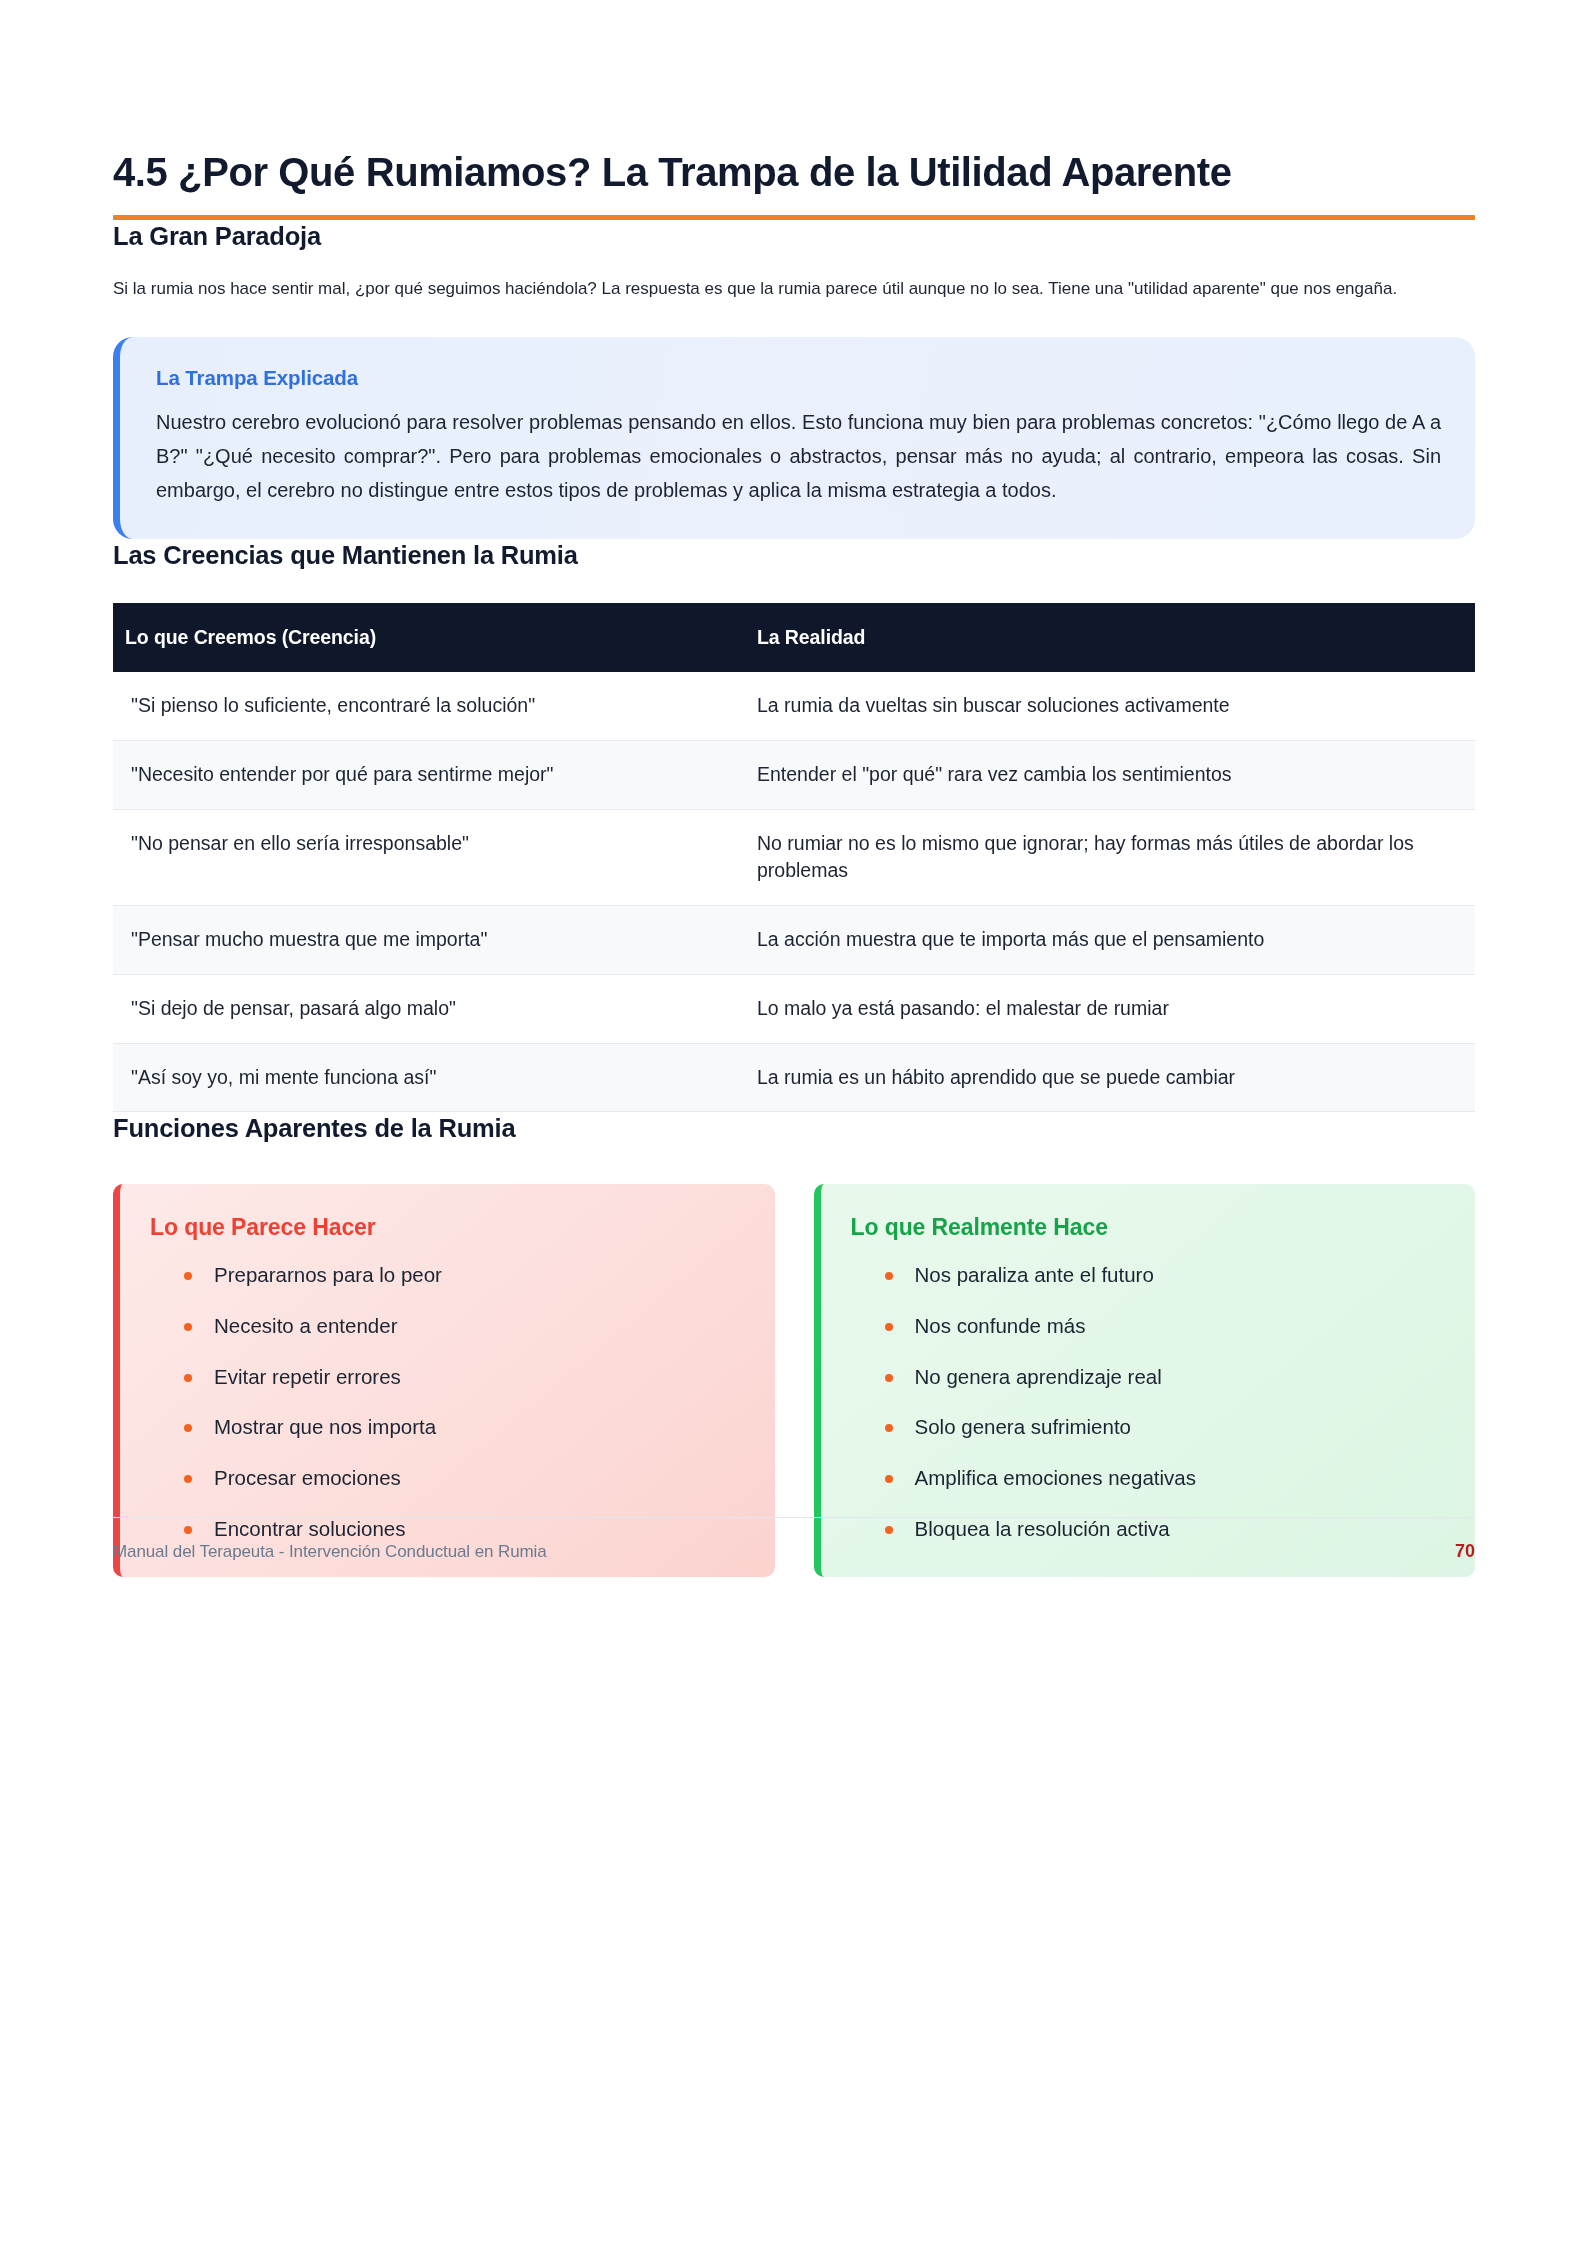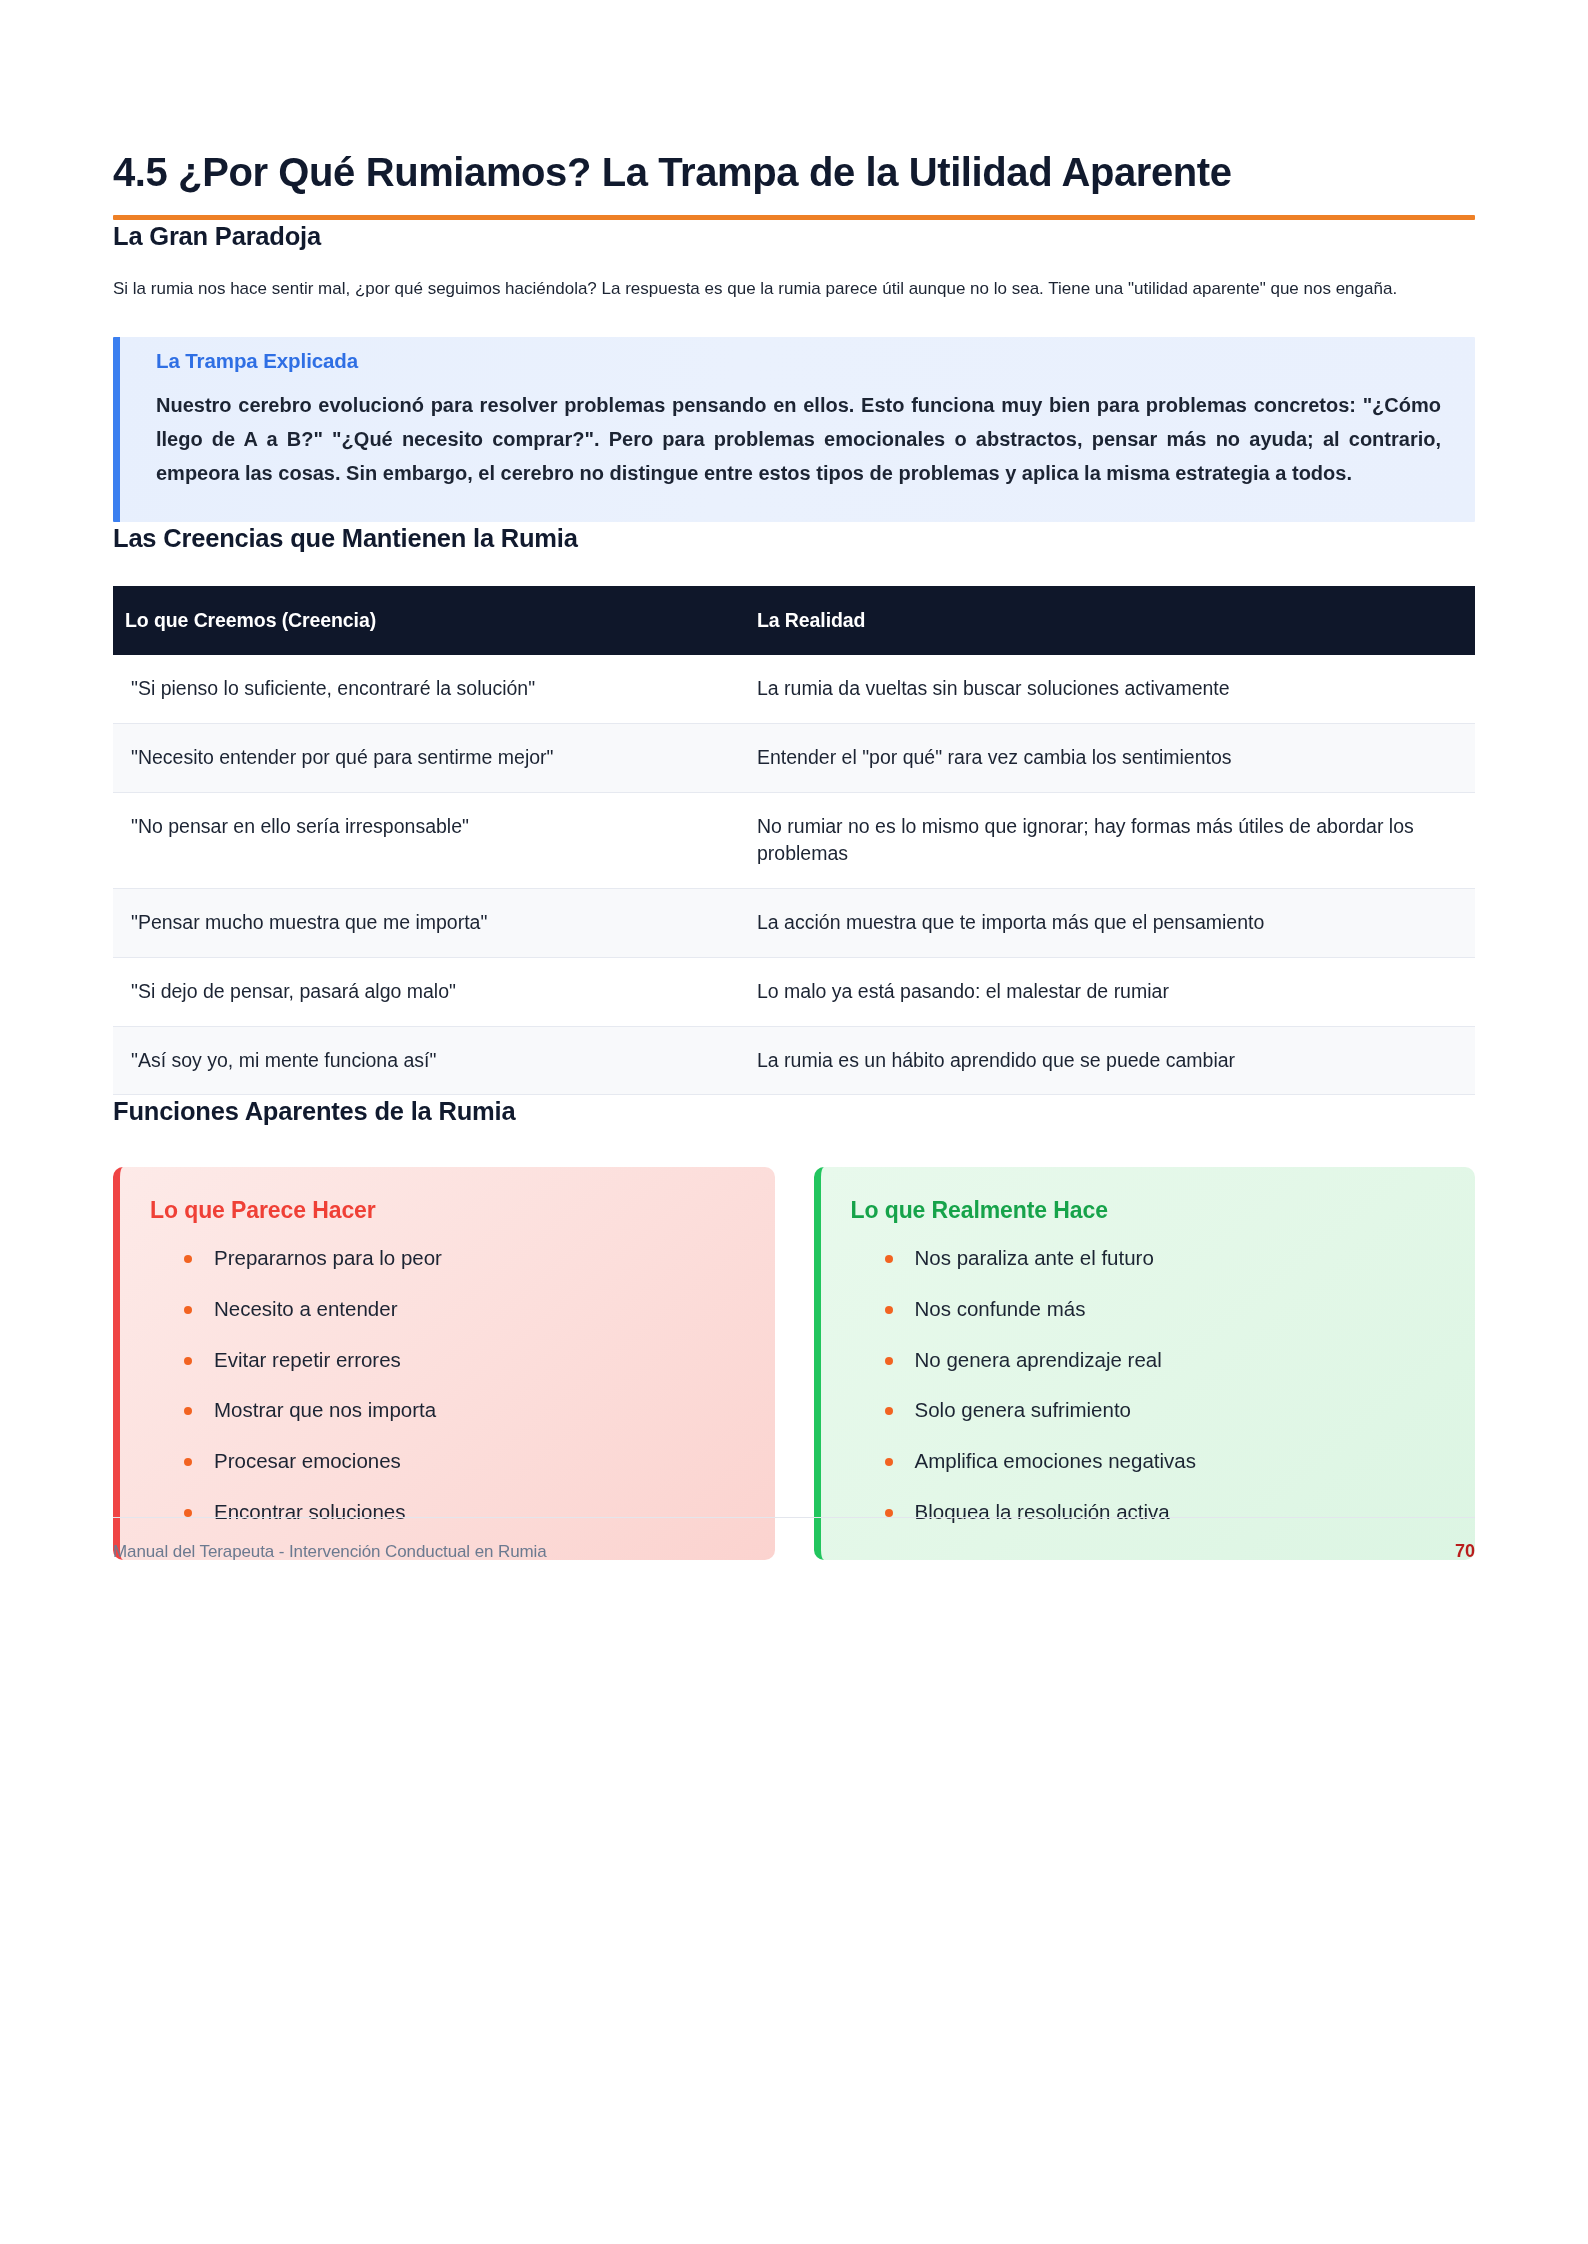--- a/index.html
+++ b/index.html
@@ -63,39 +63,38 @@
     text-align: justify;
     text-justify: inter-word;
     hyphens: auto;
   }
 
   
   .callout {
     margin-top: 35px;
     background: linear-gradient(100deg, #e7effd 0%, #eaf1fd 45%, #e9f0fd 100%);
     border-left: 7px solid #3b7ff0;
-    border-radius: 1px;
-    padding: 12px 34px 32px 36px;
+    border-radius: 20px;
+    padding: 29px 34px 32px 36px;
     box-sizing: border-box;
   }
   .callout-title {
     font-size: 20.5px;
     font-weight: bold;
     color: #2f6fe4;
     margin: 0 0 16px 0;
     letter-spacing: -0.1px;
   }
   .callout-body {
     font-size: 20px;
     line-height: 1.68;
     color: #1c2433;
     margin: 0;
     text-align: justify;
     hyphens: auto;
-    font-weight: bold;
   }
 
   
   table.beliefs-table {
     margin-top: 31px;
     width: 100%;
     border-collapse: collapse;
     table-layout: fixed;
   }
   table.beliefs-table thead th {

